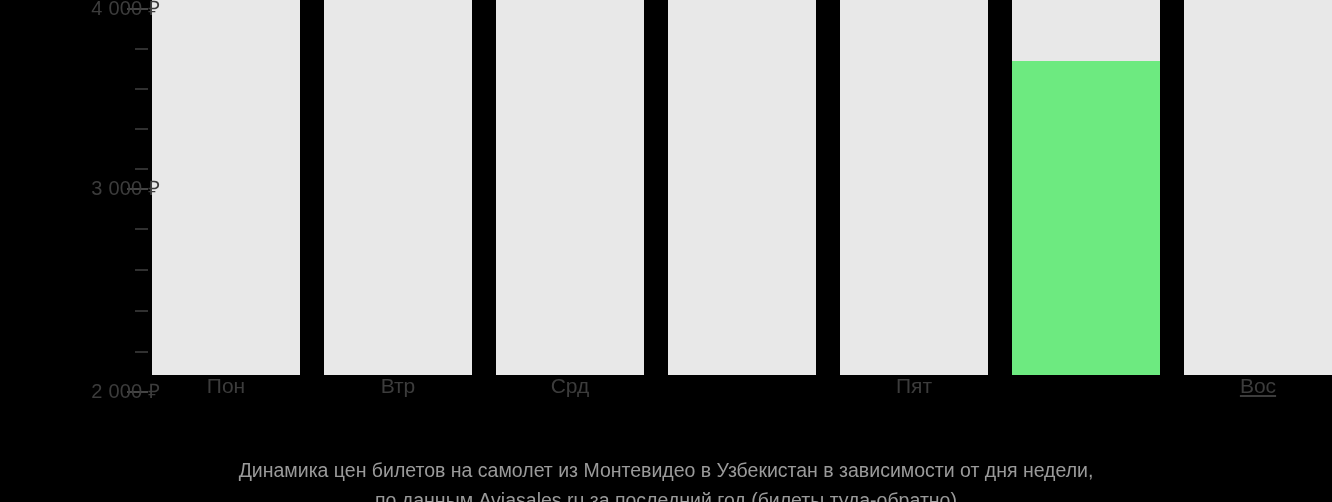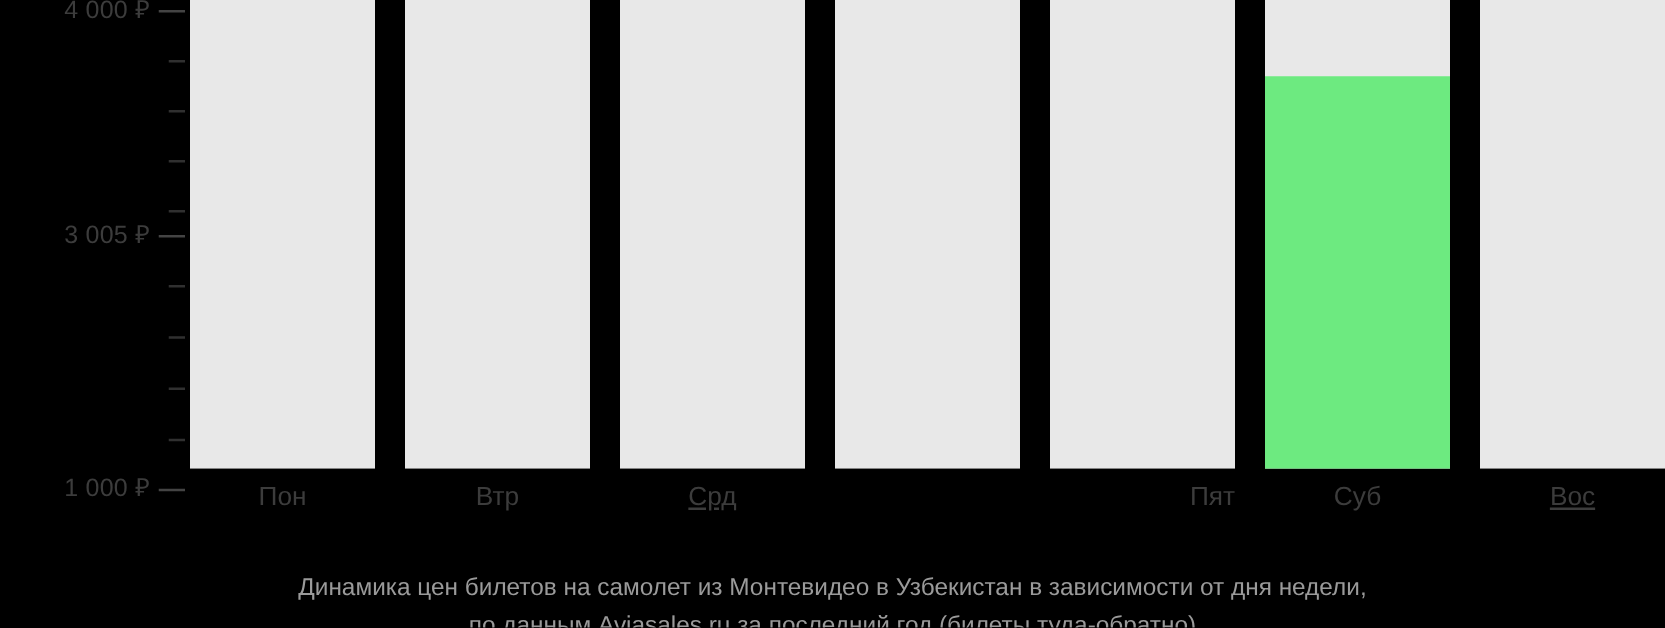--- a/index.html
+++ b/index.html
@@ -53,20 +53,21 @@
     background: #6dea80;
   }
 
   
   #yaxis {
     position: absolute;
     left: 0;
     top: 0;
     width: 152px;
     height: 400px;
+    padding-left: 40px;
   }
   .tick-major, .tick-minor {
     position: absolute;
     background: #3a3a3a;
     height: 2px;
   }
   .tick-major {
     left: 127px;
     width: 21px;
     background: #444444;
@@ -84,21 +85,21 @@
     line-height: 20px;
     white-space: nowrap;
     text-align: right;
     letter-spacing: 0.2px;
   }
 
   
   #xaxis {
     position: absolute;
     left: 0;
-    top: 385px;
+    top: 373px;
     width: 1332px;
     height: 30px;
   }
   .xlabel {
     position: absolute;
     top: 0;
     color: #3c3c3c;
     font-size: 21px;
     line-height: 26px;
     text-align: center;
@@ -171,30 +172,29 @@
     <div class="tick-minor" style="top:48px;"></div>
     <div class="tick-minor" style="top:88px;"></div>
     <div class="tick-minor" style="top:128px;"></div>
     <div class="tick-minor" style="top:168px;"></div>
     <div class="tick-minor" style="top:228px;"></div>
     <div class="tick-minor" style="top:269px;"></div>
     <div class="tick-minor" style="top:310px;"></div>
     <div class="tick-minor" style="top:351px;"></div>
 
     <div class="ylabel" style="top:-2px;">4 000 ₽</div>
-    <div class="ylabel" style="top:178px;">3 005 ₽</div>
-    <div class="ylabel" style="top:381px;">1 000 ₽</div>
+    <div class="ylabel" style="top:178px;">3 000 ₽</div>
+    <div class="ylabel" style="top:381px;">2 000 ₽</div>
   </div>
 
   <div id="xaxis">
     <div class="xlabel" style="left:152px;width:148px;">Пон</div>
     <div class="xlabel" style="left:324px;width:148px;text-align:center;">Втр</div>
-    <div class="xlabel" style="left:496px;width:148px;text-decoration:underline;">Срд</div>
-    <div class="xlabel" style="left:840px;width:148px;text-align:right;">Пят</div>
-    <div class="xlabel" style="left:1012px;width:148px;">Суб</div>
+    <div class="xlabel" style="left:496px;width:148px;">Срд</div>
+    <div class="xlabel" style="left:840px;width:148px;">Пят</div>
     <div class="xlabel" style="left:1184px;width:148px;text-decoration:underline;">Вос</div>
   </div>
 
   <div id="caption">
     <span class="cap-line">Динамика цен билетов на самолет из Монтевидео в Узбекистан в зависимости от дня недели,</span>
     <span class="cap-line">по данным Aviasales.ru за последний год (билеты туда-обратно)</span>
   </div>
 
 </div>
 

